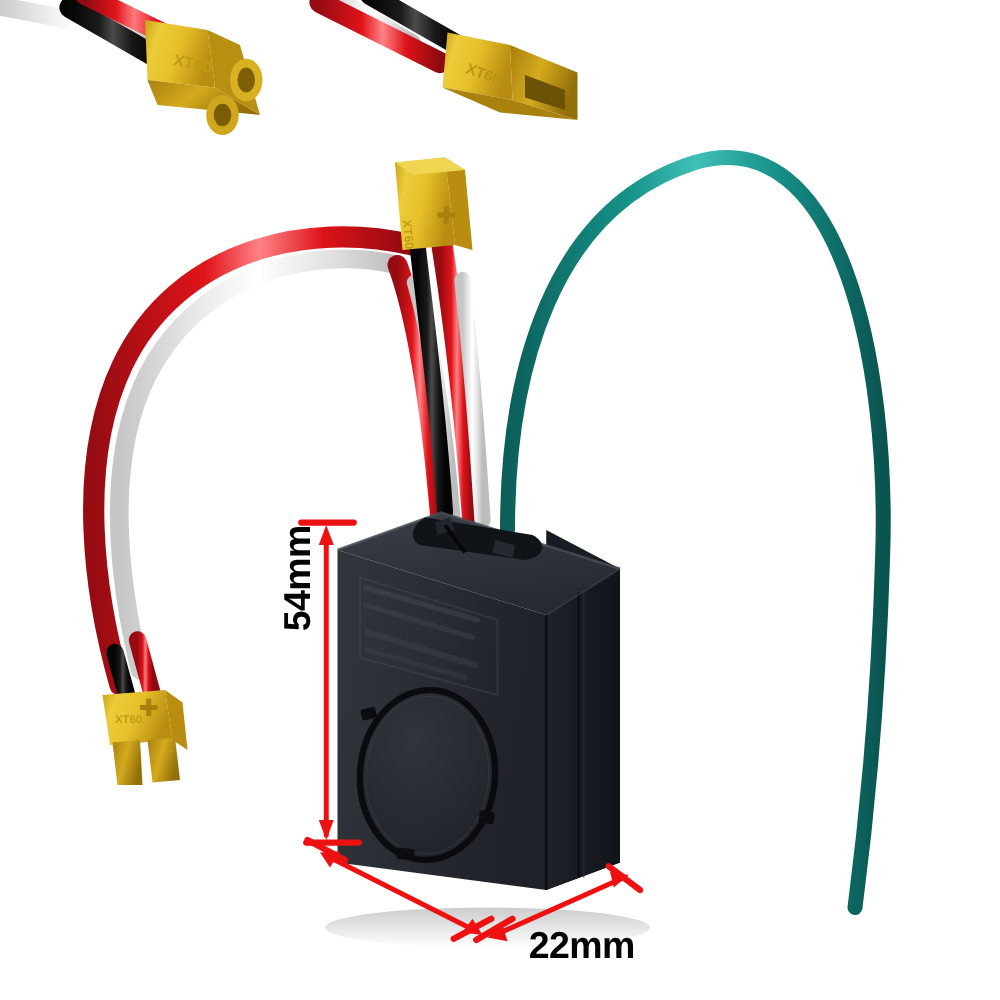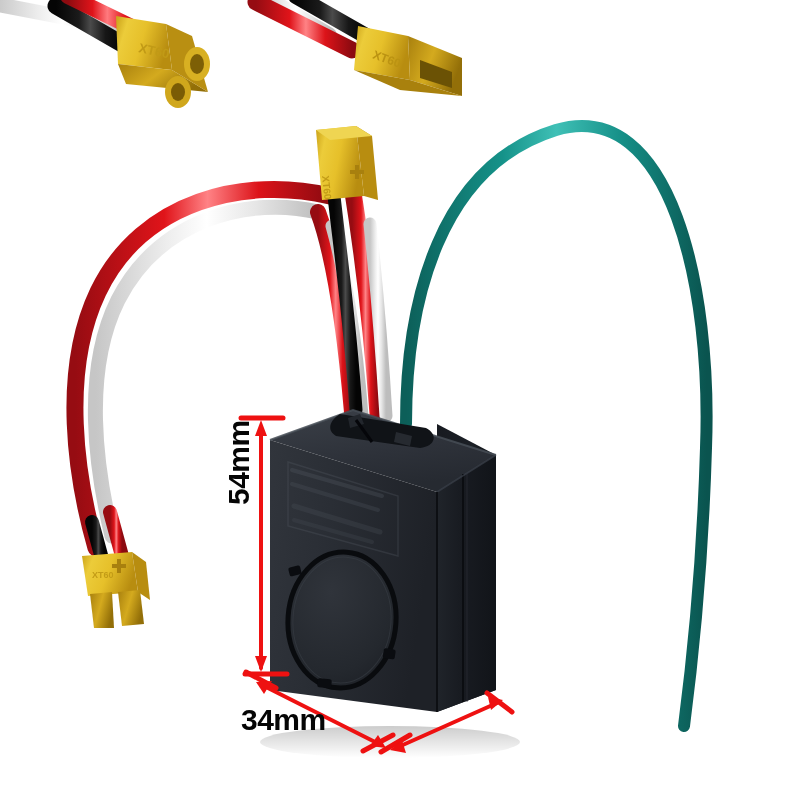--- a/index.html
+++ b/index.html
@@ -239,16 +239,16 @@
         <line x1="487" y1="693" x2="512" y2="712" stroke="#ee1111" stroke-width="5"></line>
         <line x1="396" y1="748" x2="497" y2="703" stroke="#ee1111" stroke-width="4"></line>
         <polygon points="390,750 402,740 406,753" fill="#ee1111"></polygon>
         <polygon points="503,700 491,710 488,697" fill="#ee1111"></polygon>
       </g>
     </g>
   </svg>
 
   <div class="dimlabel" id="label-54">54mm</div>
 
-  <div class="dimlabel" id="label-34">34mm</div>
-
+
+  <div class="dimlabel" id="label-22">22mm</div>
 
 </div>
 
 </body></html>

